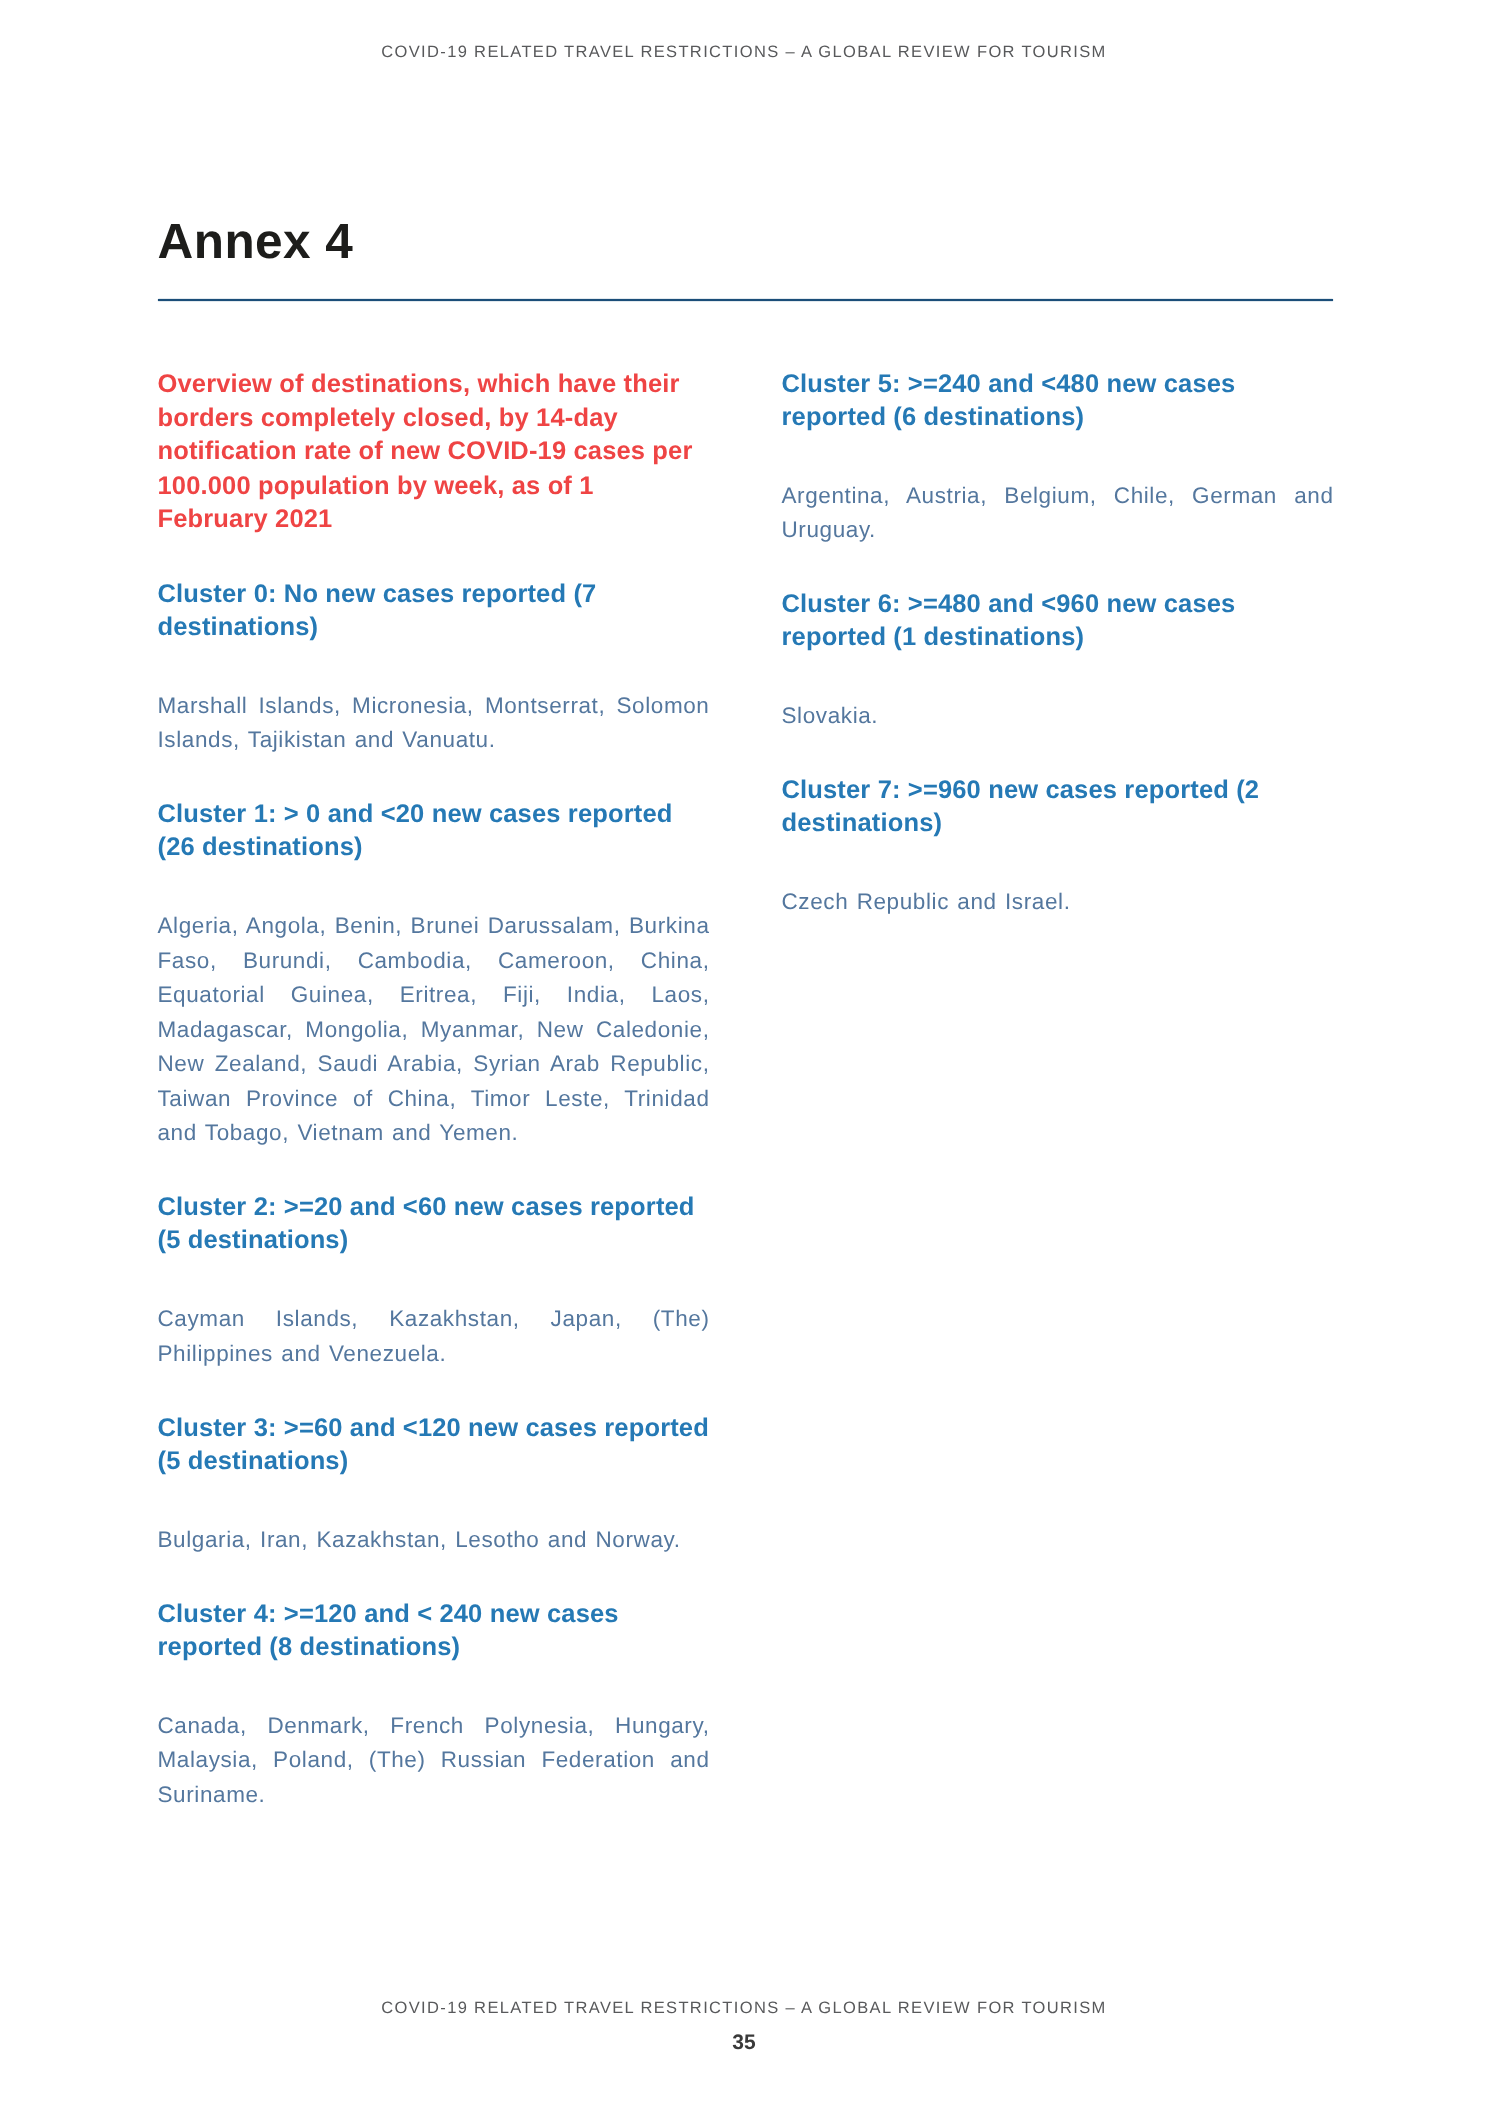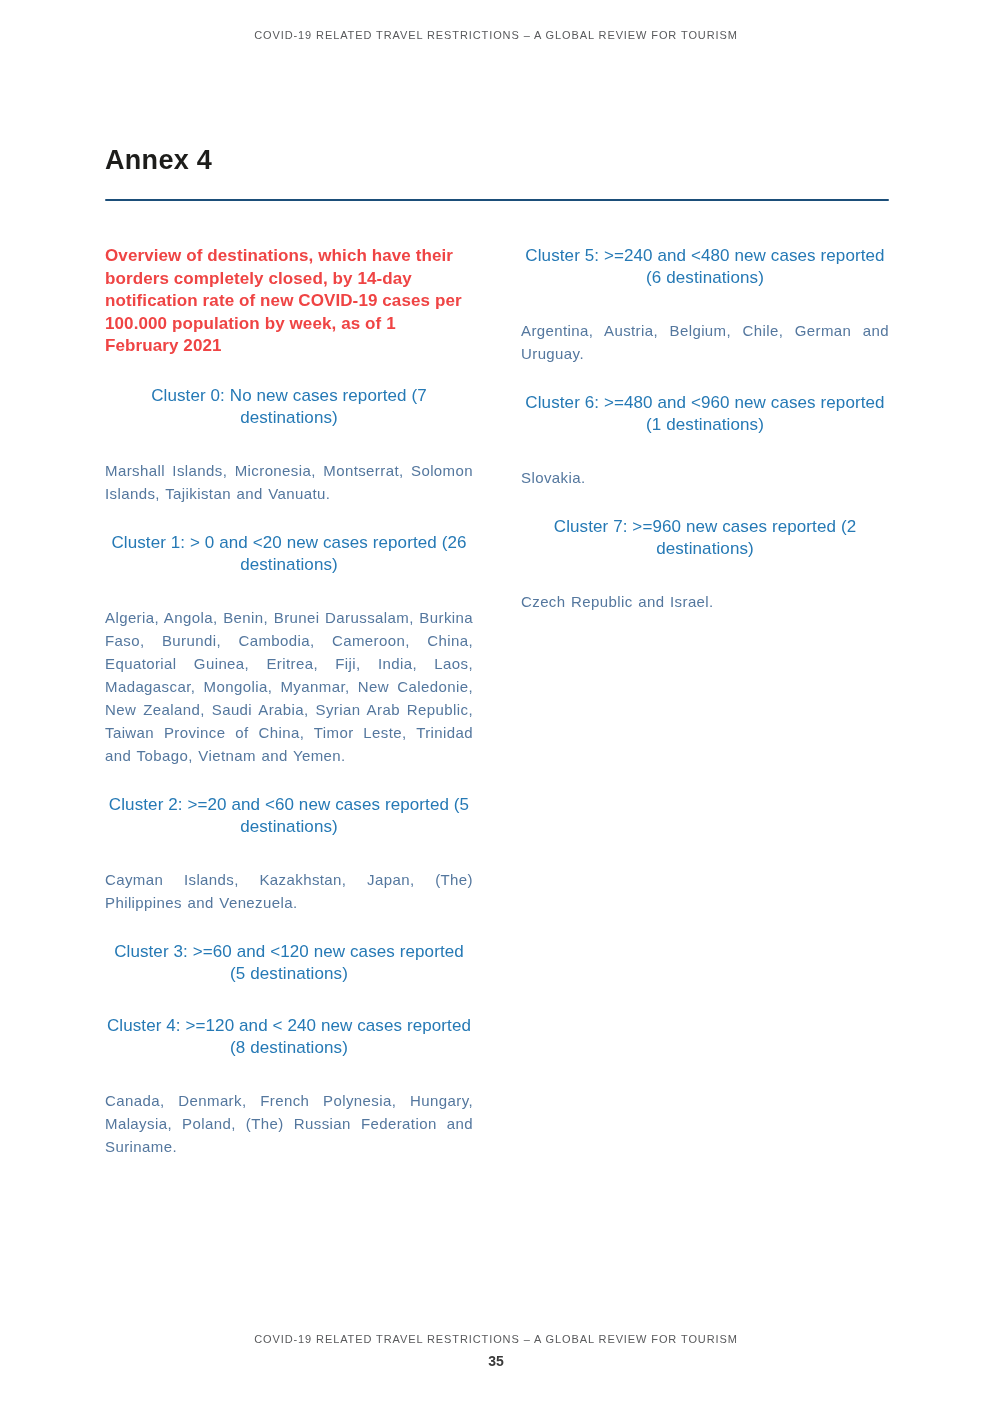--- a/index.html
+++ b/index.html
@@ -26,21 +26,21 @@
   }
 
   .content {
     position: absolute;
     left: 105px;
     top: 143px;
     width: 784px;
   }
 
   .title {
-    font-size: 27px;
+    font-size: 33px;
     font-weight: 700;
     color: #1d1d1b;
     letter-spacing: 0.3px;
     line-height: 35px;
   }
 
   .rule {
     border: none;
     border-top: 2px solid #1b4e79;
     margin-top: 21px;
@@ -58,26 +58,25 @@
     font-size: 17px;
     font-weight: 700;
     line-height: 22.6px;
     color: #ef4444;
     letter-spacing: 0.1px;
     margin-bottom: 27px;
   }
 
   .cluster-heading {
     font-size: 17px;
-    font-weight: 400;
+    font-weight: 700;
     line-height: 22px;
     color: #2579b5;
     letter-spacing: 0.1px;
     margin-bottom: 30px;
-    text-align: center;
   }
 
   .cluster-body {
     font-size: 15px;
     line-height: 23px;
     color: #54779e;
     letter-spacing: 0.4px;
     word-spacing: 1px;
     text-align: justify;
     margin-bottom: 27px;
@@ -134,20 +133,21 @@
           <p class="cluster-body">Algeria, Angola, Benin, Brunei Darussalam, Burkina Faso, Burundi, Cambodia, Cameroon, China, Equatorial Guinea, Eritrea, Fiji, India, Laos, Madagascar, Mongolia, Myanmar, New Caledonie, New Zealand, Saudi Arabia, Syrian Arab Republic, Taiwan Province of China, Timor Leste, Trinidad and Tobago, Vietnam and Yemen.</p>
         </section>
 
         <section class="cluster">
           <h2 class="cluster-heading">Cluster 2: &gt;=20 and &lt;60 new cases reported (5 destinations)</h2>
           <p class="cluster-body">Cayman Islands, Kazakhstan, Japan, (The) Philippines and Venezuela.</p>
         </section>
 
         <section class="cluster">
           <h2 class="cluster-heading">Cluster 3: &gt;=60 and &lt;120 new cases reported (5 destinations)</h2>
+          <p class="cluster-body">Bulgaria, Iran, Kazakhstan, Lesotho and Norway.</p>
         </section>
 
         <section class="cluster">
           <h2 class="cluster-heading">Cluster 4: &gt;=120 and &lt; 240 new cases reported (8 destinations)</h2>
           <p class="cluster-body">Canada, Denmark, French Polynesia, Hungary, Malaysia, Poland, (The) Russian Federation and Suriname.</p>
         </section>
 
       </div>
 
       <div class="col">

